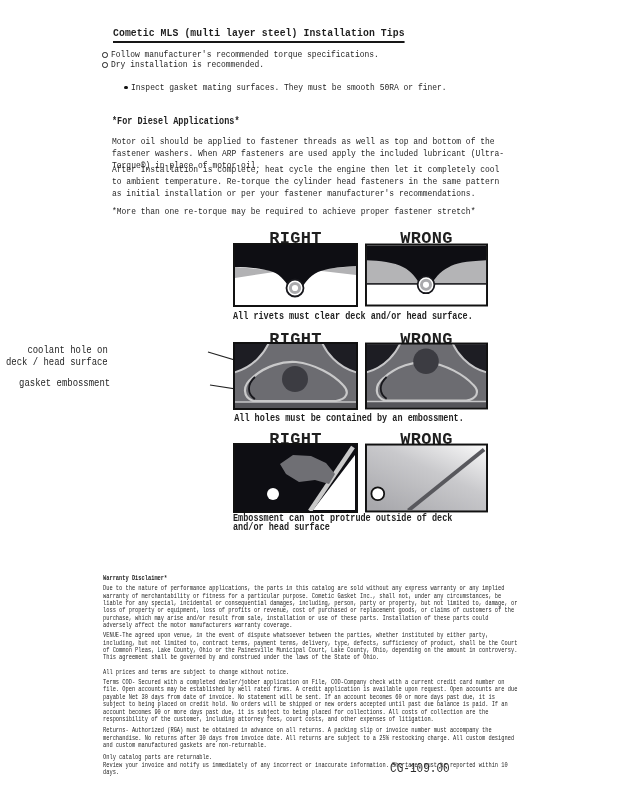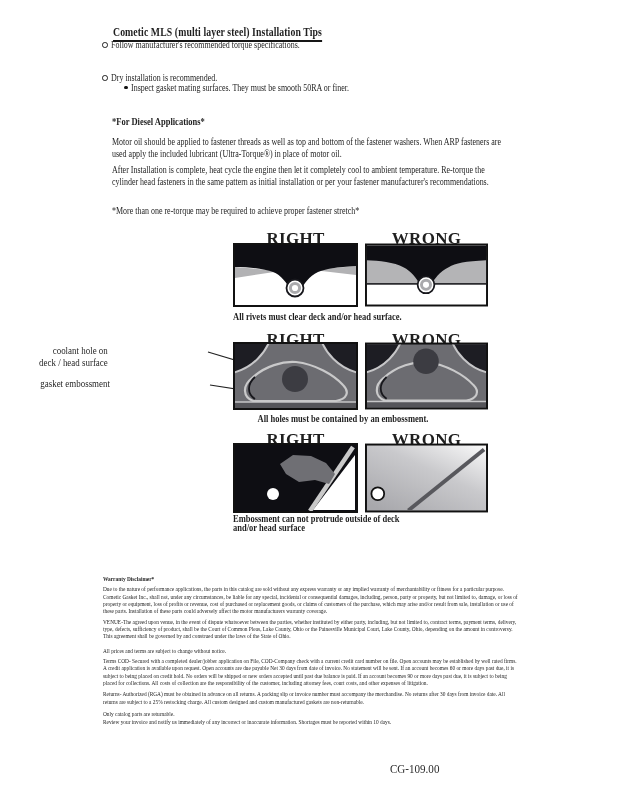--- a/index.html
+++ b/index.html
@@ -1,17 +1,17 @@
 <!DOCTYPE html>
 <html><head>
 <meta charset="utf-8">
 <style>
   html,body{margin:0;padding:0;background:#ffffff;}
   .page{position:relative;width:518px;height:800px;background:#fff;overflow:hidden;
-        font-family:Liberation Serif, serif;color:#1f1f1f;}
+        font-family:Liberation Mono, monospace;color:#1f1f1f;}
   .sx{transform:scaleX(0.85);transform-origin:0 0;}
   .sxc{transform:scaleX(0.85);transform-origin:50% 0;}
   .sxr{transform:scaleX(0.85);transform-origin:100% 0;}
   .abs{position:absolute;}
   .title{left:113px;top:26px;font-size:11.5px;font-weight:700;letter-spacing:.1px;
          border-bottom:2px solid #161616;padding-bottom:2px;white-space:nowrap;}
   .tip{left:102px;display:flex;align-items:flex-start;font-size:9.4px;line-height:10px;white-space:nowrap;}
   .tip.sub{left:124px;justify-content:center;}
   .dot-o{flex:0 0 auto;width:3.6px;height:3.6px;border:1px solid #222;border-radius:50%;margin:2.4px 3px 0 0;}
   .dot-f{flex:0 0 auto;width:3.6px;height:3.6px;background:#111;border-radius:50%;margin:2.6px 3px 0 0;}
@@ -27,25 +27,25 @@
   .footer-code{left:390px;top:761px;font-size:13px;color:#2a2a2a;white-space:nowrap;}
   svg{display:block;}
 </style>
 </head>
 <body>
 
 <div class="page">
 
   <div class="abs title sx">Cometic MLS (multi layer steel) Installation Tips</div>
 
-  <div class="abs tip" style="top:40px">
+  <div class="abs tip" style="top:50px">
     <span class="dot-o"></span>
     <span class="sx">Follow manufacturer's recommended torque specifications.</span>
   </div>
-  <div class="abs tip" style="top:73px">
+  <div class="abs tip" style="top:60px">
     <span class="dot-o"></span>
     <span class="sx">Dry installation is recommended.</span>
   </div>
   <div class="abs tip sub" style="top:83px">
     <span class="dot-f"></span>
     <span class="sx">Inspect gasket mating surfaces.  They must be smooth 50RA or finer.</span>
   </div>
 
   <div class="abs h-diesel sx">*For Diesel Applications*</div>
   <div class="abs para sx" style="top:136px">Motor oil should be applied to fastener threads as well as top and bottom of the fastener washers. When ARP fasteners are used apply the included lubricant (Ultra-Torque®) in place of motor oil.</div>

